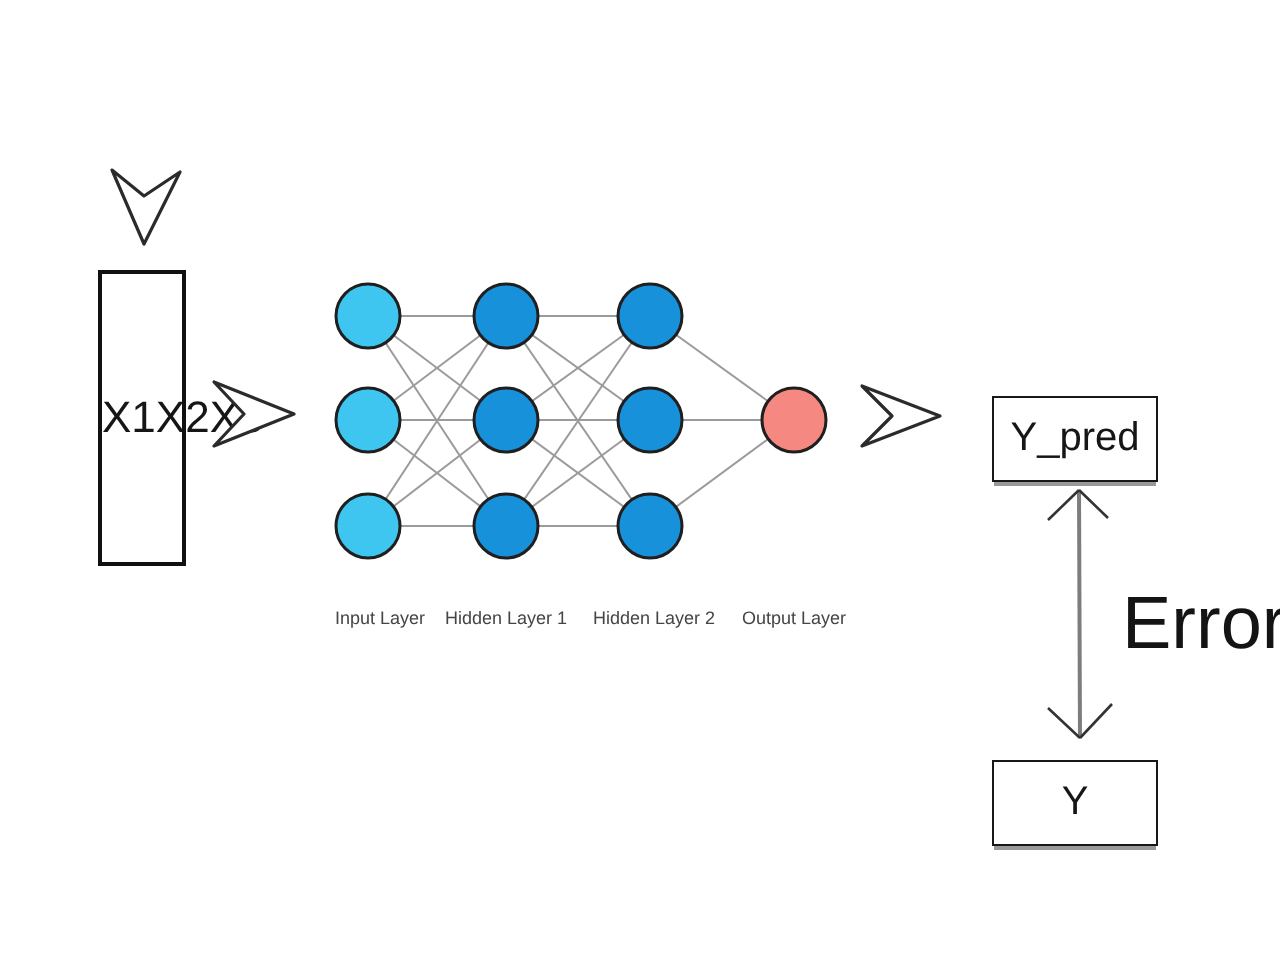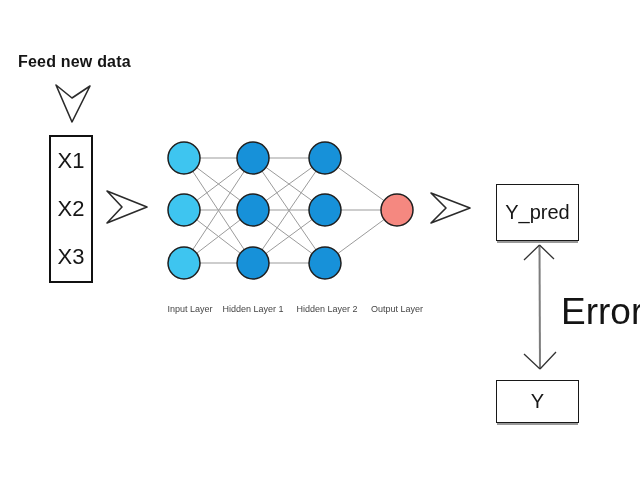--- a/index.html
+++ b/index.html
@@ -8,43 +8,42 @@
     font-family:"Liberation Sans", sans-serif; overflow:hidden;
   }
   .abs { position:absolute; }
   #feed-label {
     left:18px; top:53px; font-size:16px; font-weight:600; color:#151515;
     letter-spacing:0.2px;
   }
   #input-box {
     left:49px; top:135px; width:44px; height:148px;
     border:2px solid #111; box-sizing:border-box;
-    display:flex; flex-direction:column; justify-content:space-around; align-items:center;
+    display:flex; flex-direction:row; justify-content:space-around; align-items:center;
   }
   .x-item { font-size:22px; color:#161616; line-height:1; }
   .flow-box {
     border:1.5px solid #181818; box-sizing:border-box; background:#fff;
     display:flex; align-items:center; justify-content:center;
     font-size:20px; color:#161616;
     box-shadow:0 3px 0 -1px #999;
   }
-  #ypred-box { left:496px; top:184px; width:83px; height:57px; }
+  #ypred-box { left:496px; top:198px; width:83px; height:43px; }
   #y-box    { left:496px; top:380px; width:83px; height:43px; }
   #error-label {
     left:561px; top:291px; font-size:37px; font-weight:500; color:#141414;
   }
   #network-labels text { font-family:"Liberation Sans", sans-serif; }
   svg { display:block; }
 </style>
 </head>
 <body>
 
 <div id="stage">
 
-  <div id="feed-label" class="abs">Feed new data</div>
 
   <svg class="abs" style="left:53px; top:82px;" width="40" height="42" viewBox="0 0 40 42">
     <polygon points="3,3 19,16 37,4 19,40" fill="#ffffff" stroke="#2b2b2b" stroke-width="1.6" stroke-linejoin="round"></polygon>
   </svg>
 
   <div id="input-box" class="abs">
     <span class="x-item">X1</span>
     <span class="x-item">X2</span>
     <span class="x-item">X3</span>
   </div>

